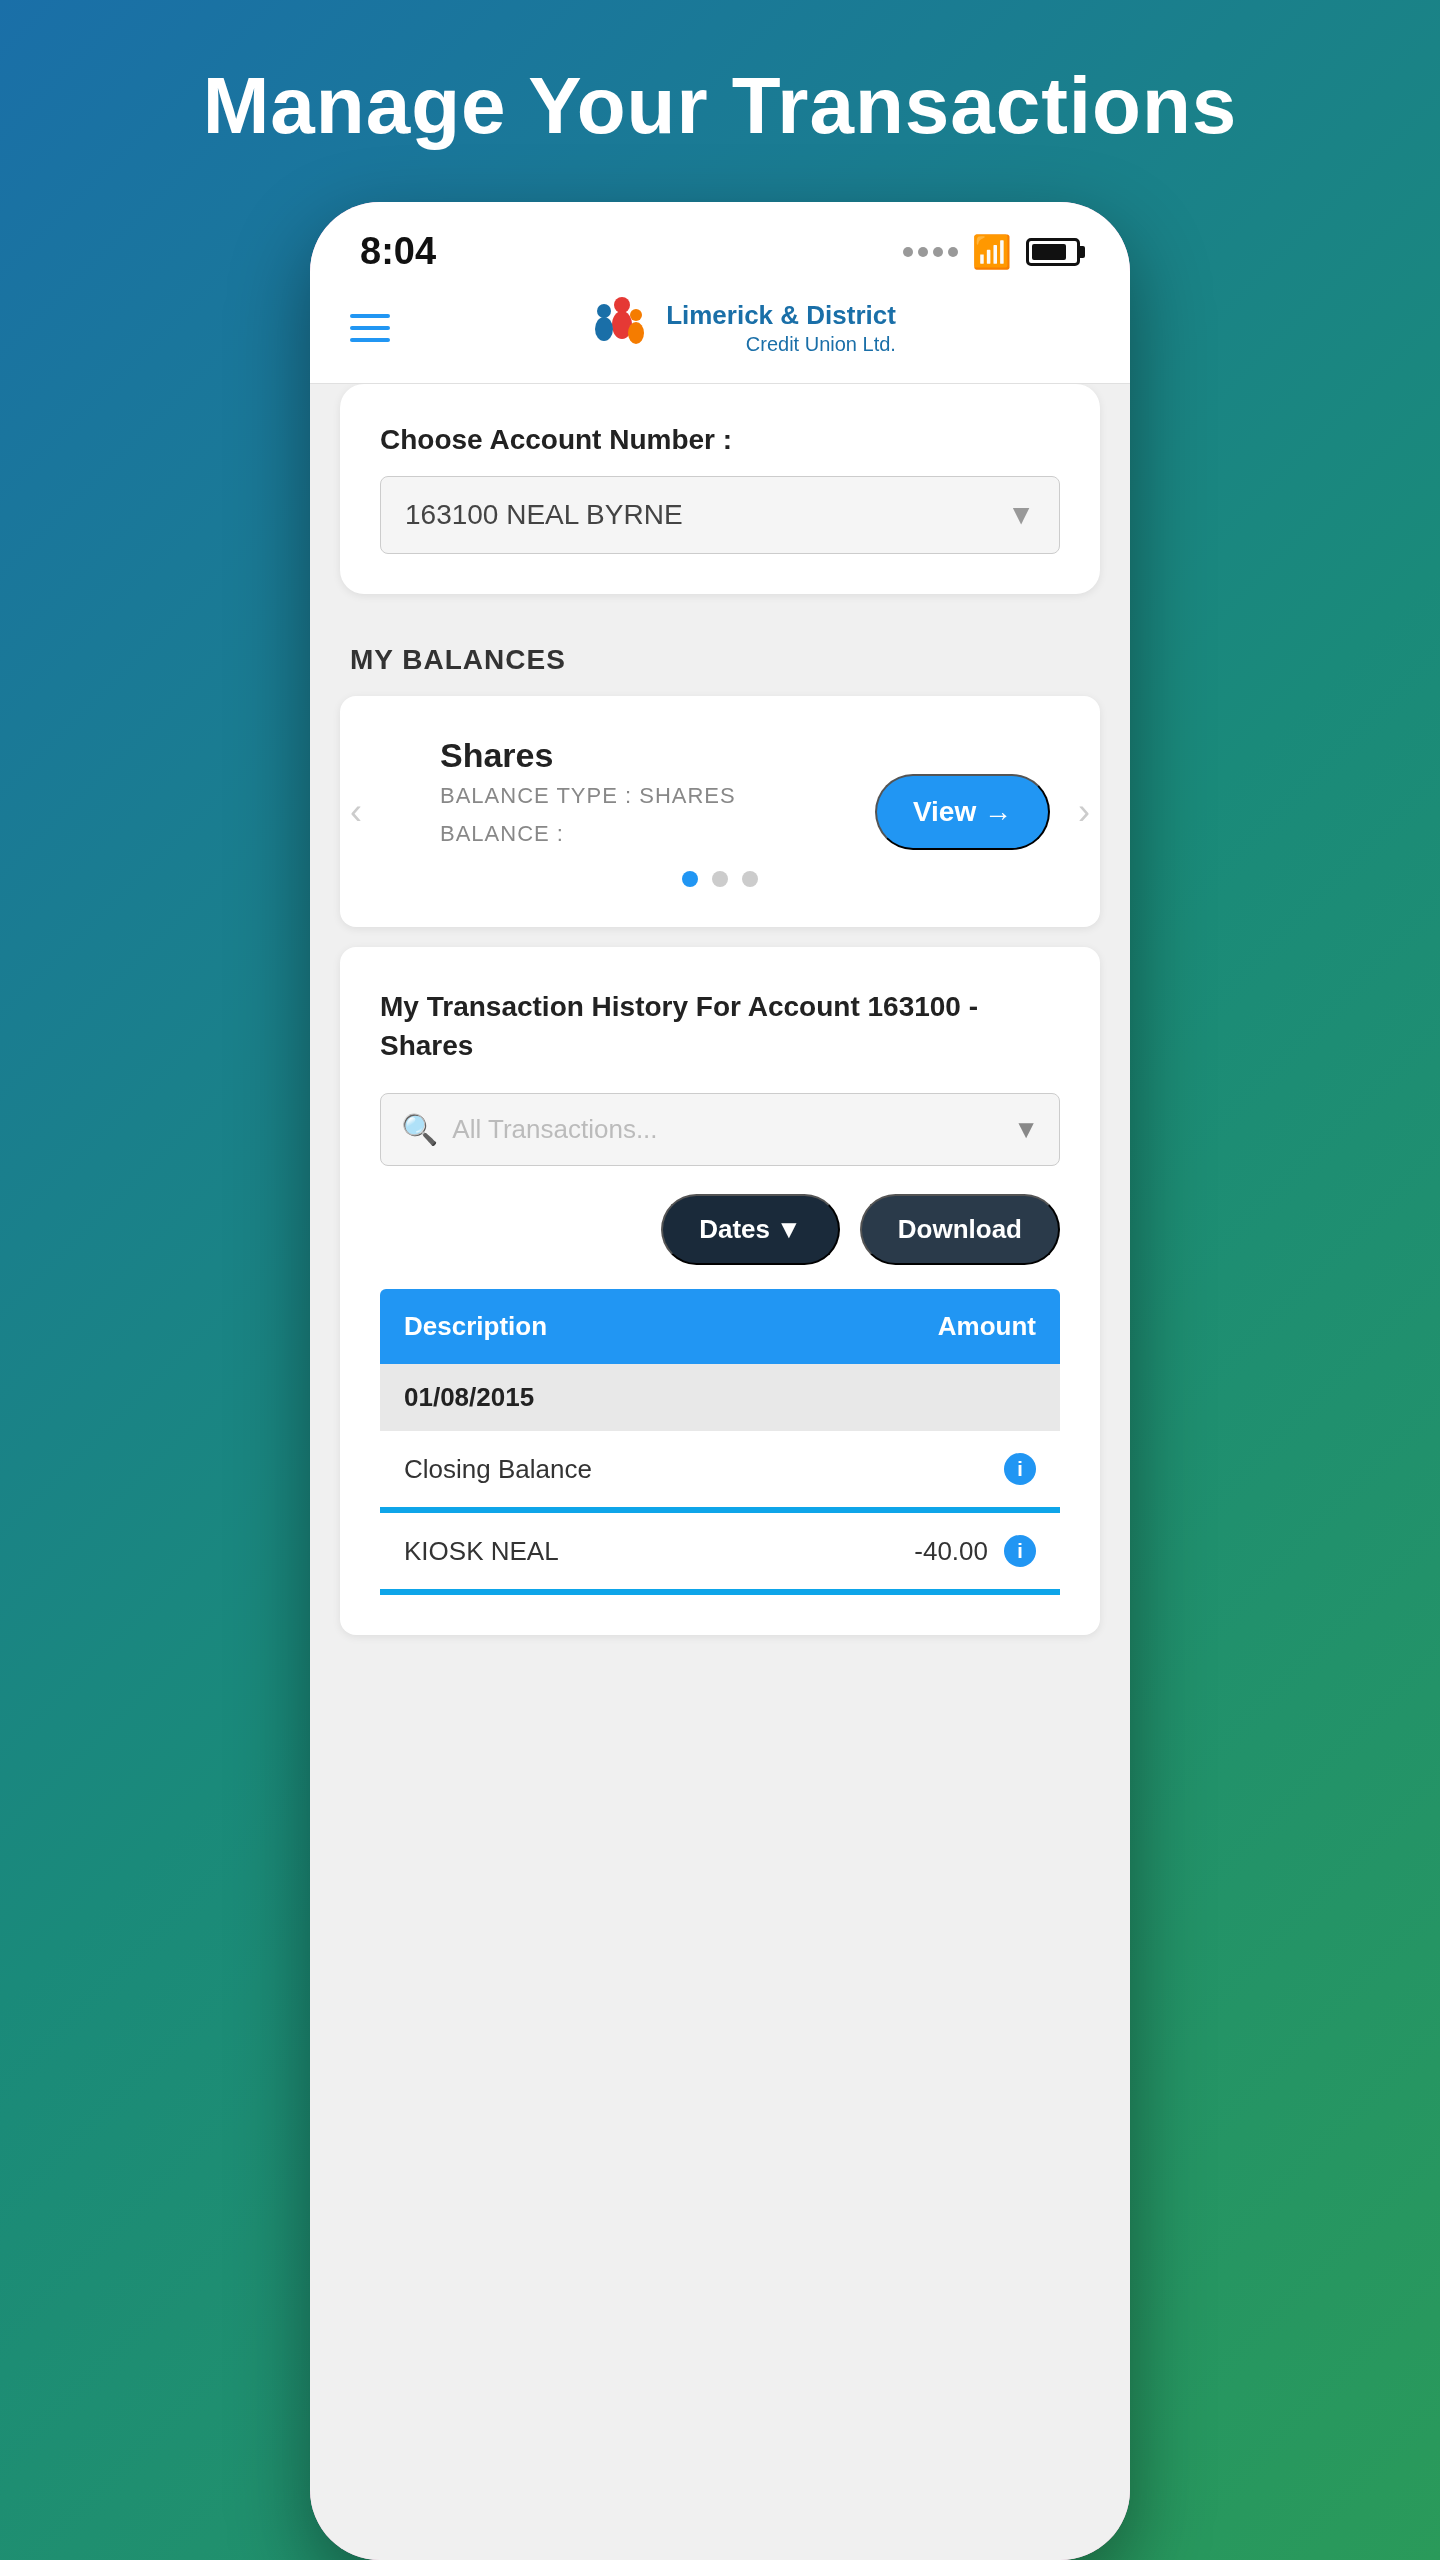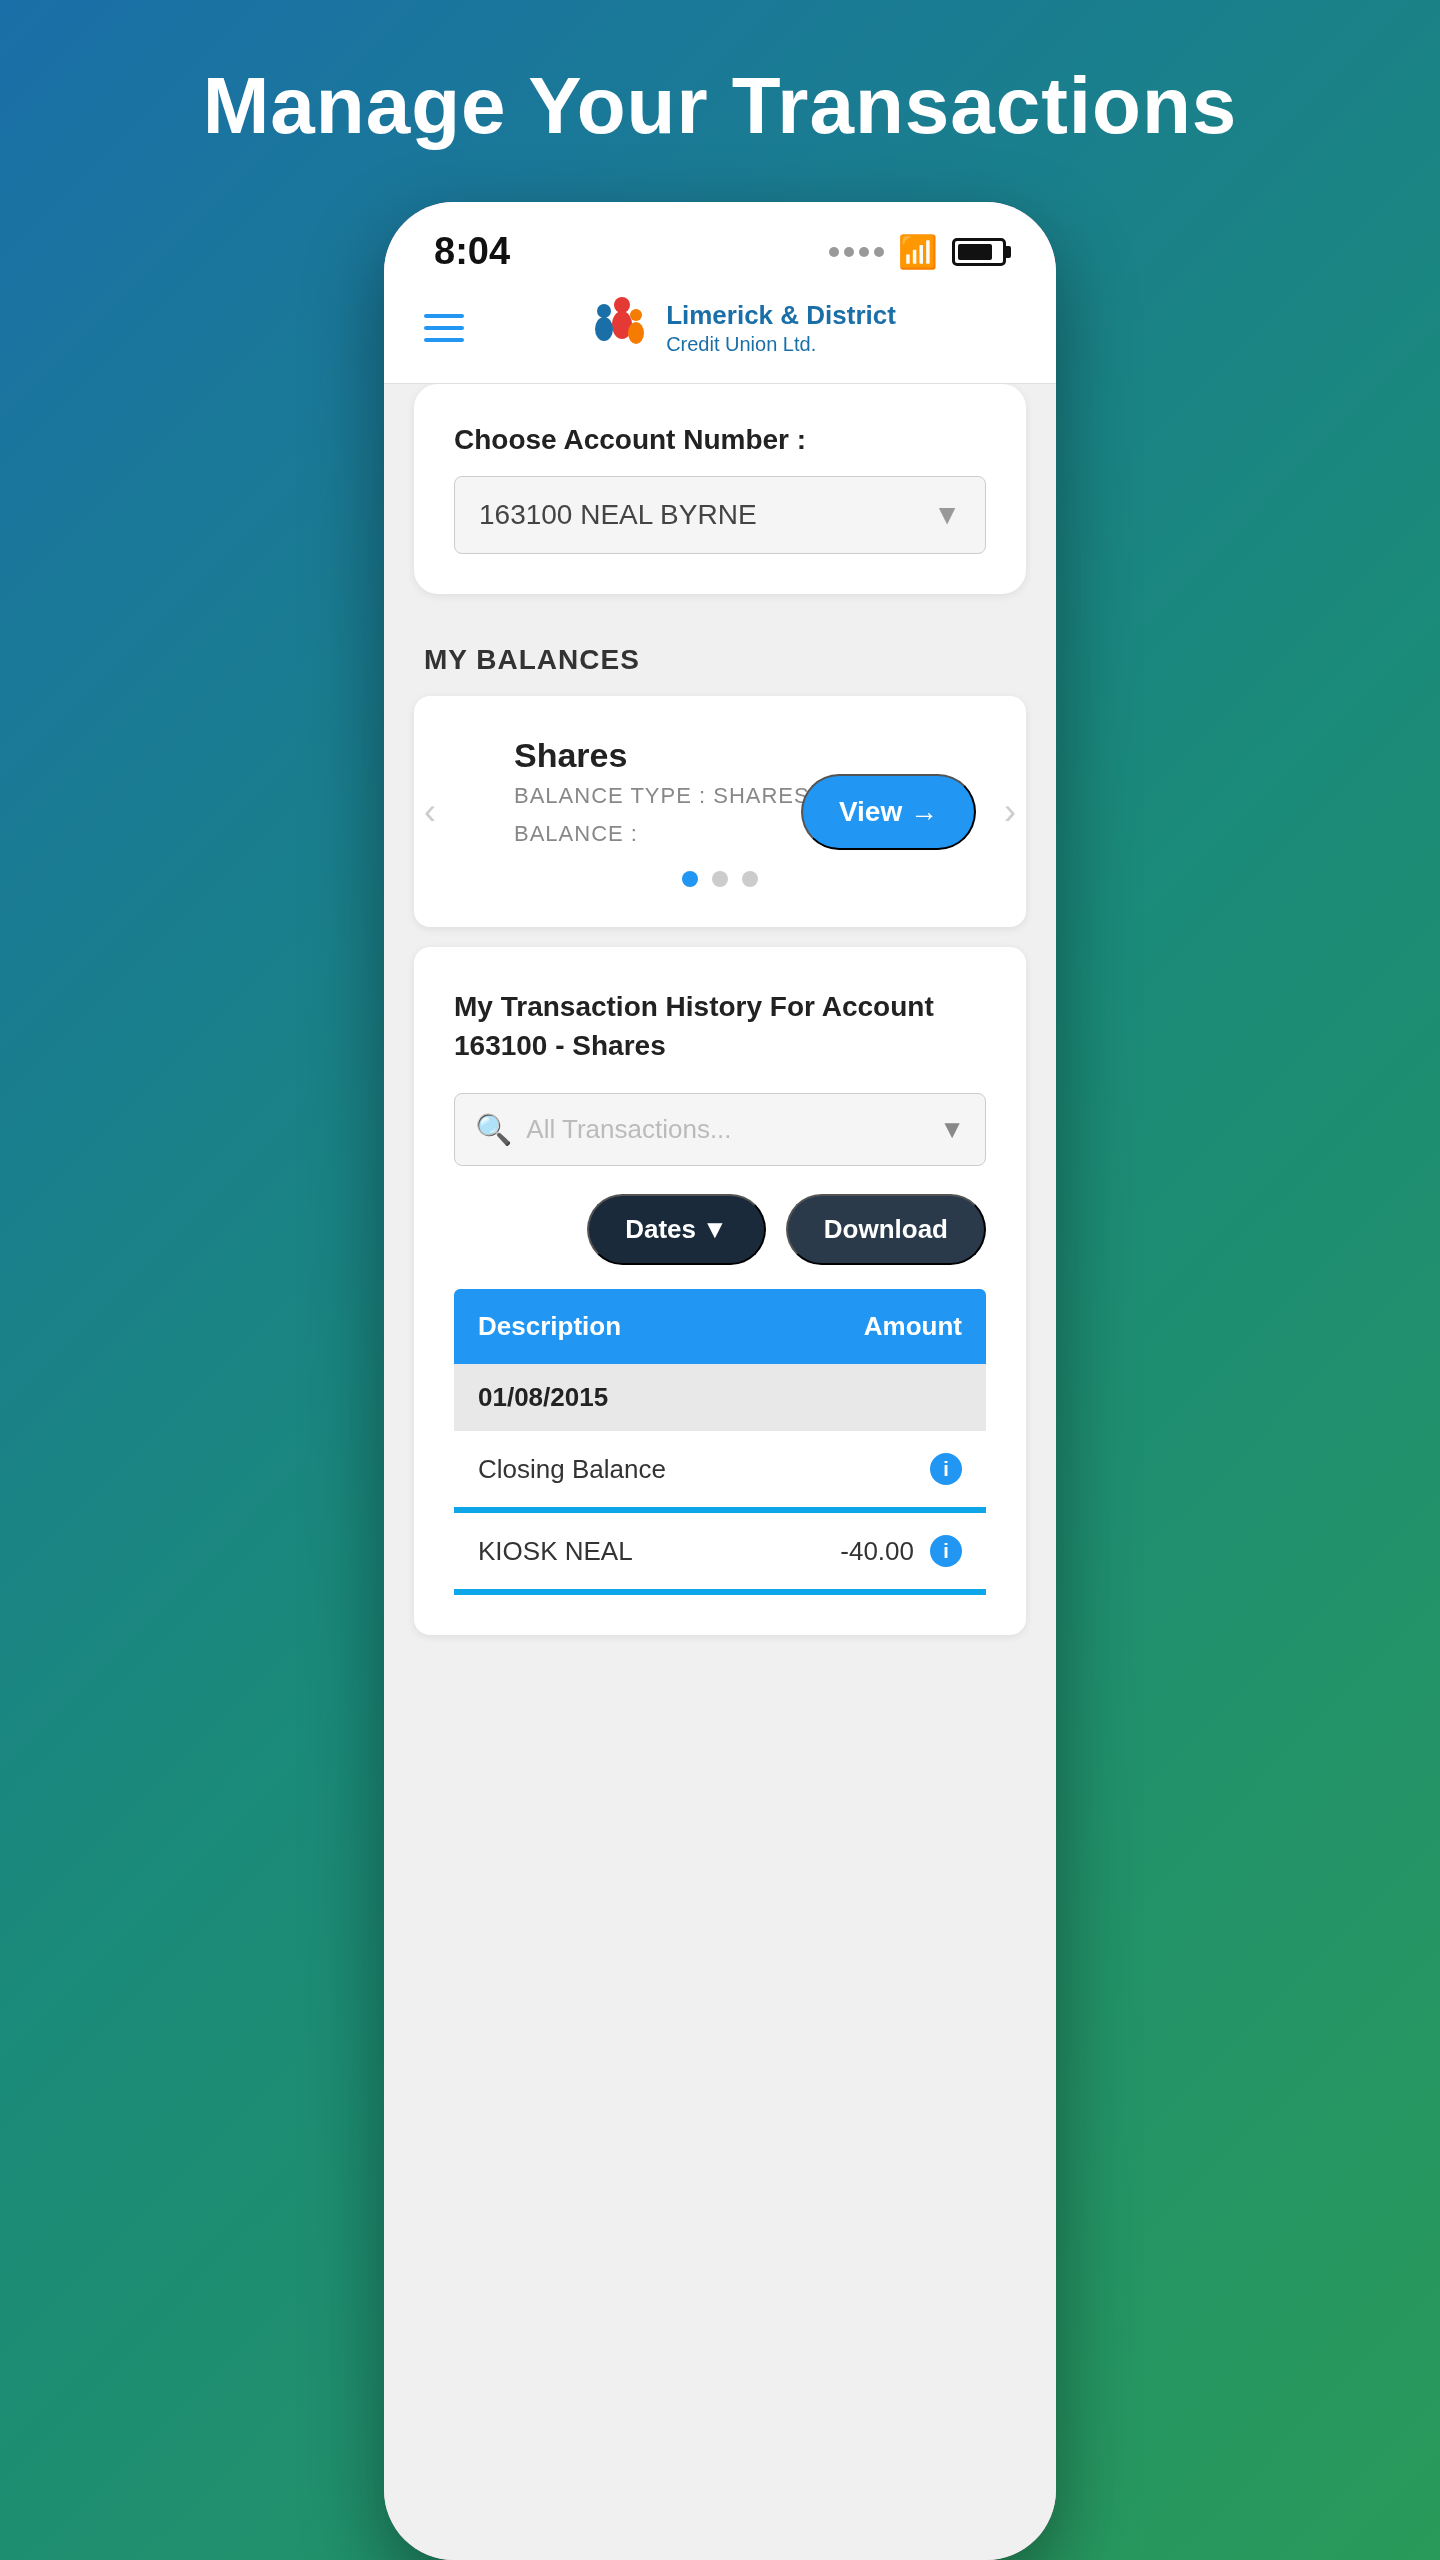--- a/index.html
+++ b/index.html
@@ -17,21 +17,21 @@
     .page-title {
       color: white;
       font-size: 80px;
       font-weight: 600;
       text-align: right;
       padding: 60px 40px 50px;
       letter-spacing: 1px;
     }
 
     .phone-frame {
-      width: 672px;
+      width: 820px;
       background: #f9a8d4;
       border-radius: 70px;
       overflow: hidden;
       box-shadow: 0 30px 80px rgba(0,0,0,0.4);
       flex: 1;
       display: flex;
       flex-direction: column;
     }
 
     .status-bar {
@@ -96,21 +96,21 @@
       display: flex; flex-direction: column; gap: 8px; cursor: pointer;
     }
     .hamburger-icon span {
       display: block; width: 40px; height: 4px;
       background: #2196F3; border-radius: 2px;
     }
     .logo-area {
       display: flex; align-items: center; gap: 12px; margin: 0 auto;
     }
     .logo-text {
-      display: flex; flex-direction: column; line-height: 1.2;
+      display: flex; flex-direction: column; line-height: 1.2; text-align: right;
     }
     .logo-text-main {
       font-size: 26px; font-weight: 700; color: #1a6fa8;
     }
     .logo-text-sub {
       font-size: 20px; color: #1a6fa8;
     }
 
     .content-area {
       background: #f0f0f0;

